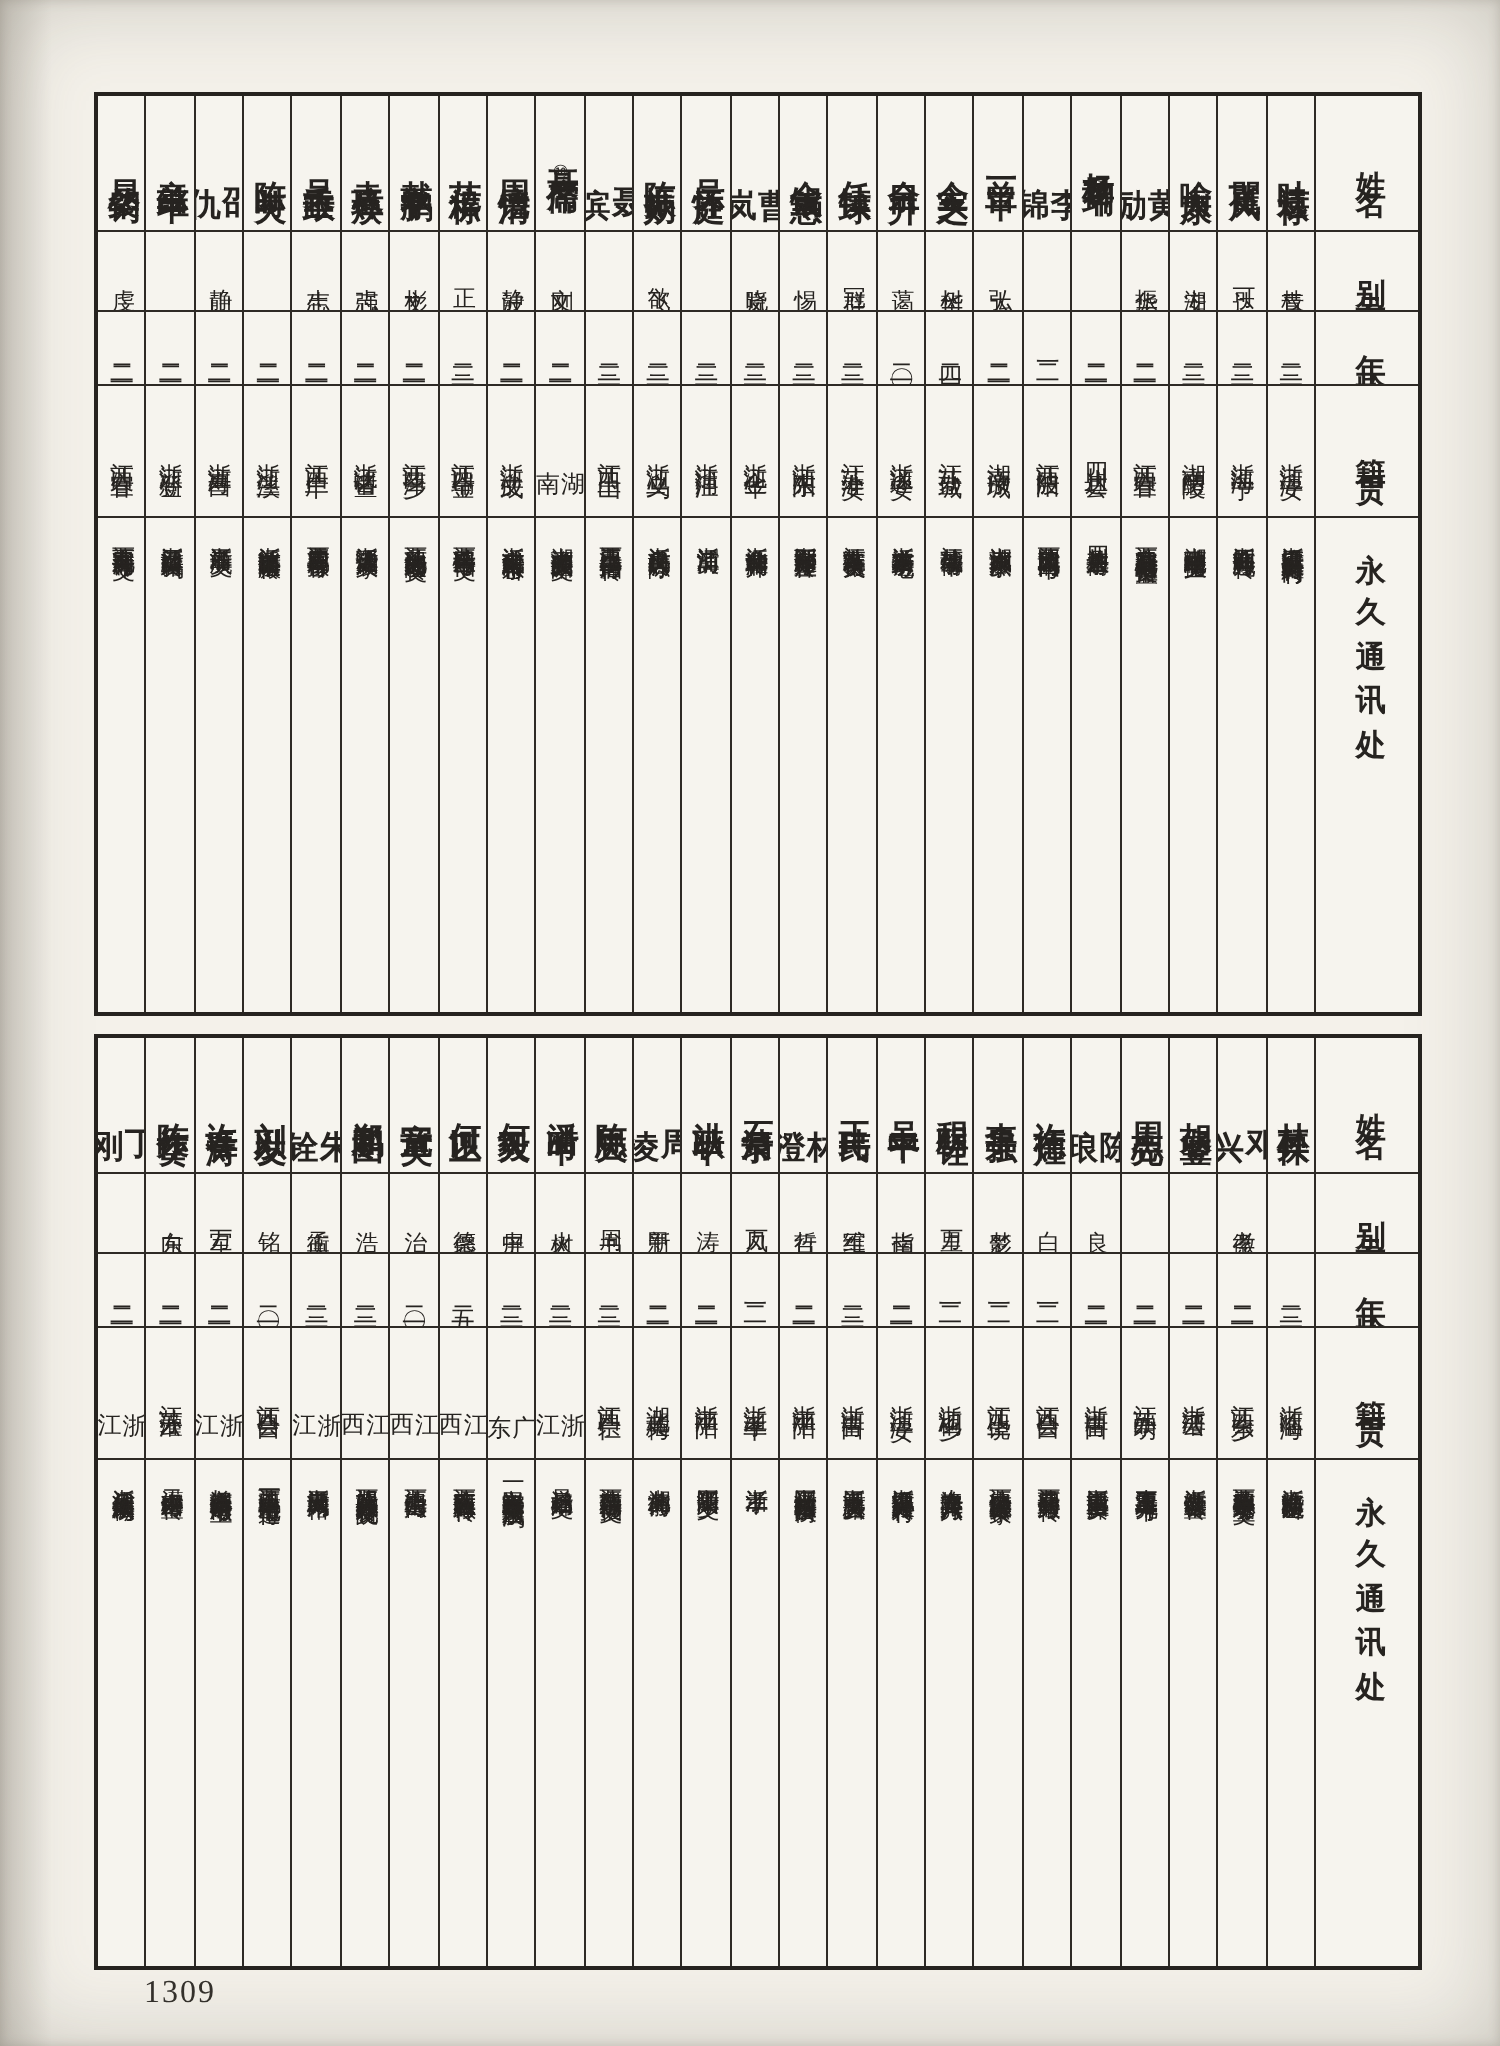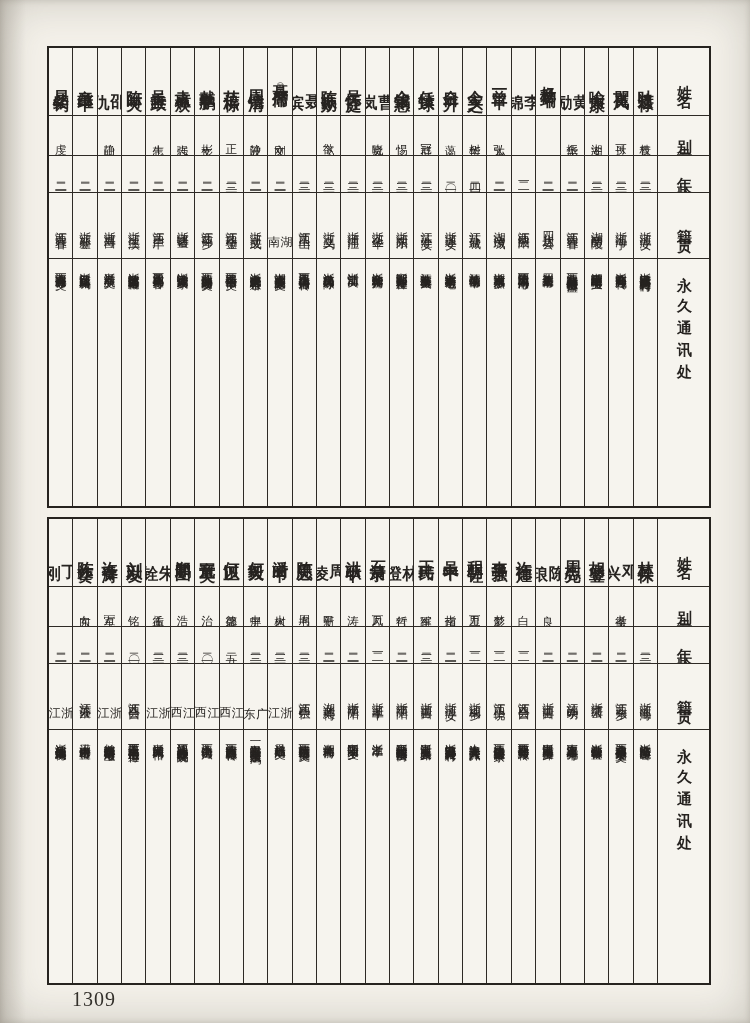--- a/index.html
+++ b/index.html
@@ -54,21 +54,21 @@
   .spread .vtext{
     display:flex;flex-direction:column;justify-content:space-between;
     align-items:center;height:74%;letter-spacing:0;
   }
   .note{font-size:9px;font-weight:normal;letter-spacing:0;}
   .header-col .cell{background:#f6f4ee;}
   .h-small .vtext{font-size:15px;font-weight:bold;letter-spacing:9px;}
   .h-addr  .vtext{font-size:15px;font-weight:bold;letter-spacing:22px;}
   .pageno{
     position:absolute;left:72px;top:988px;
-    font-size:20px;letter-spacing:1px;color:#33302b;
+    font-size:16px;letter-spacing:1px;color:#33302b;
   }
 </style>
 </head>
 <body>
 
 <div class="scan">
 
   <div class="vtable" id="table-top">
     <div class="col header-col">
       <div class="cell cell-name h-small">

